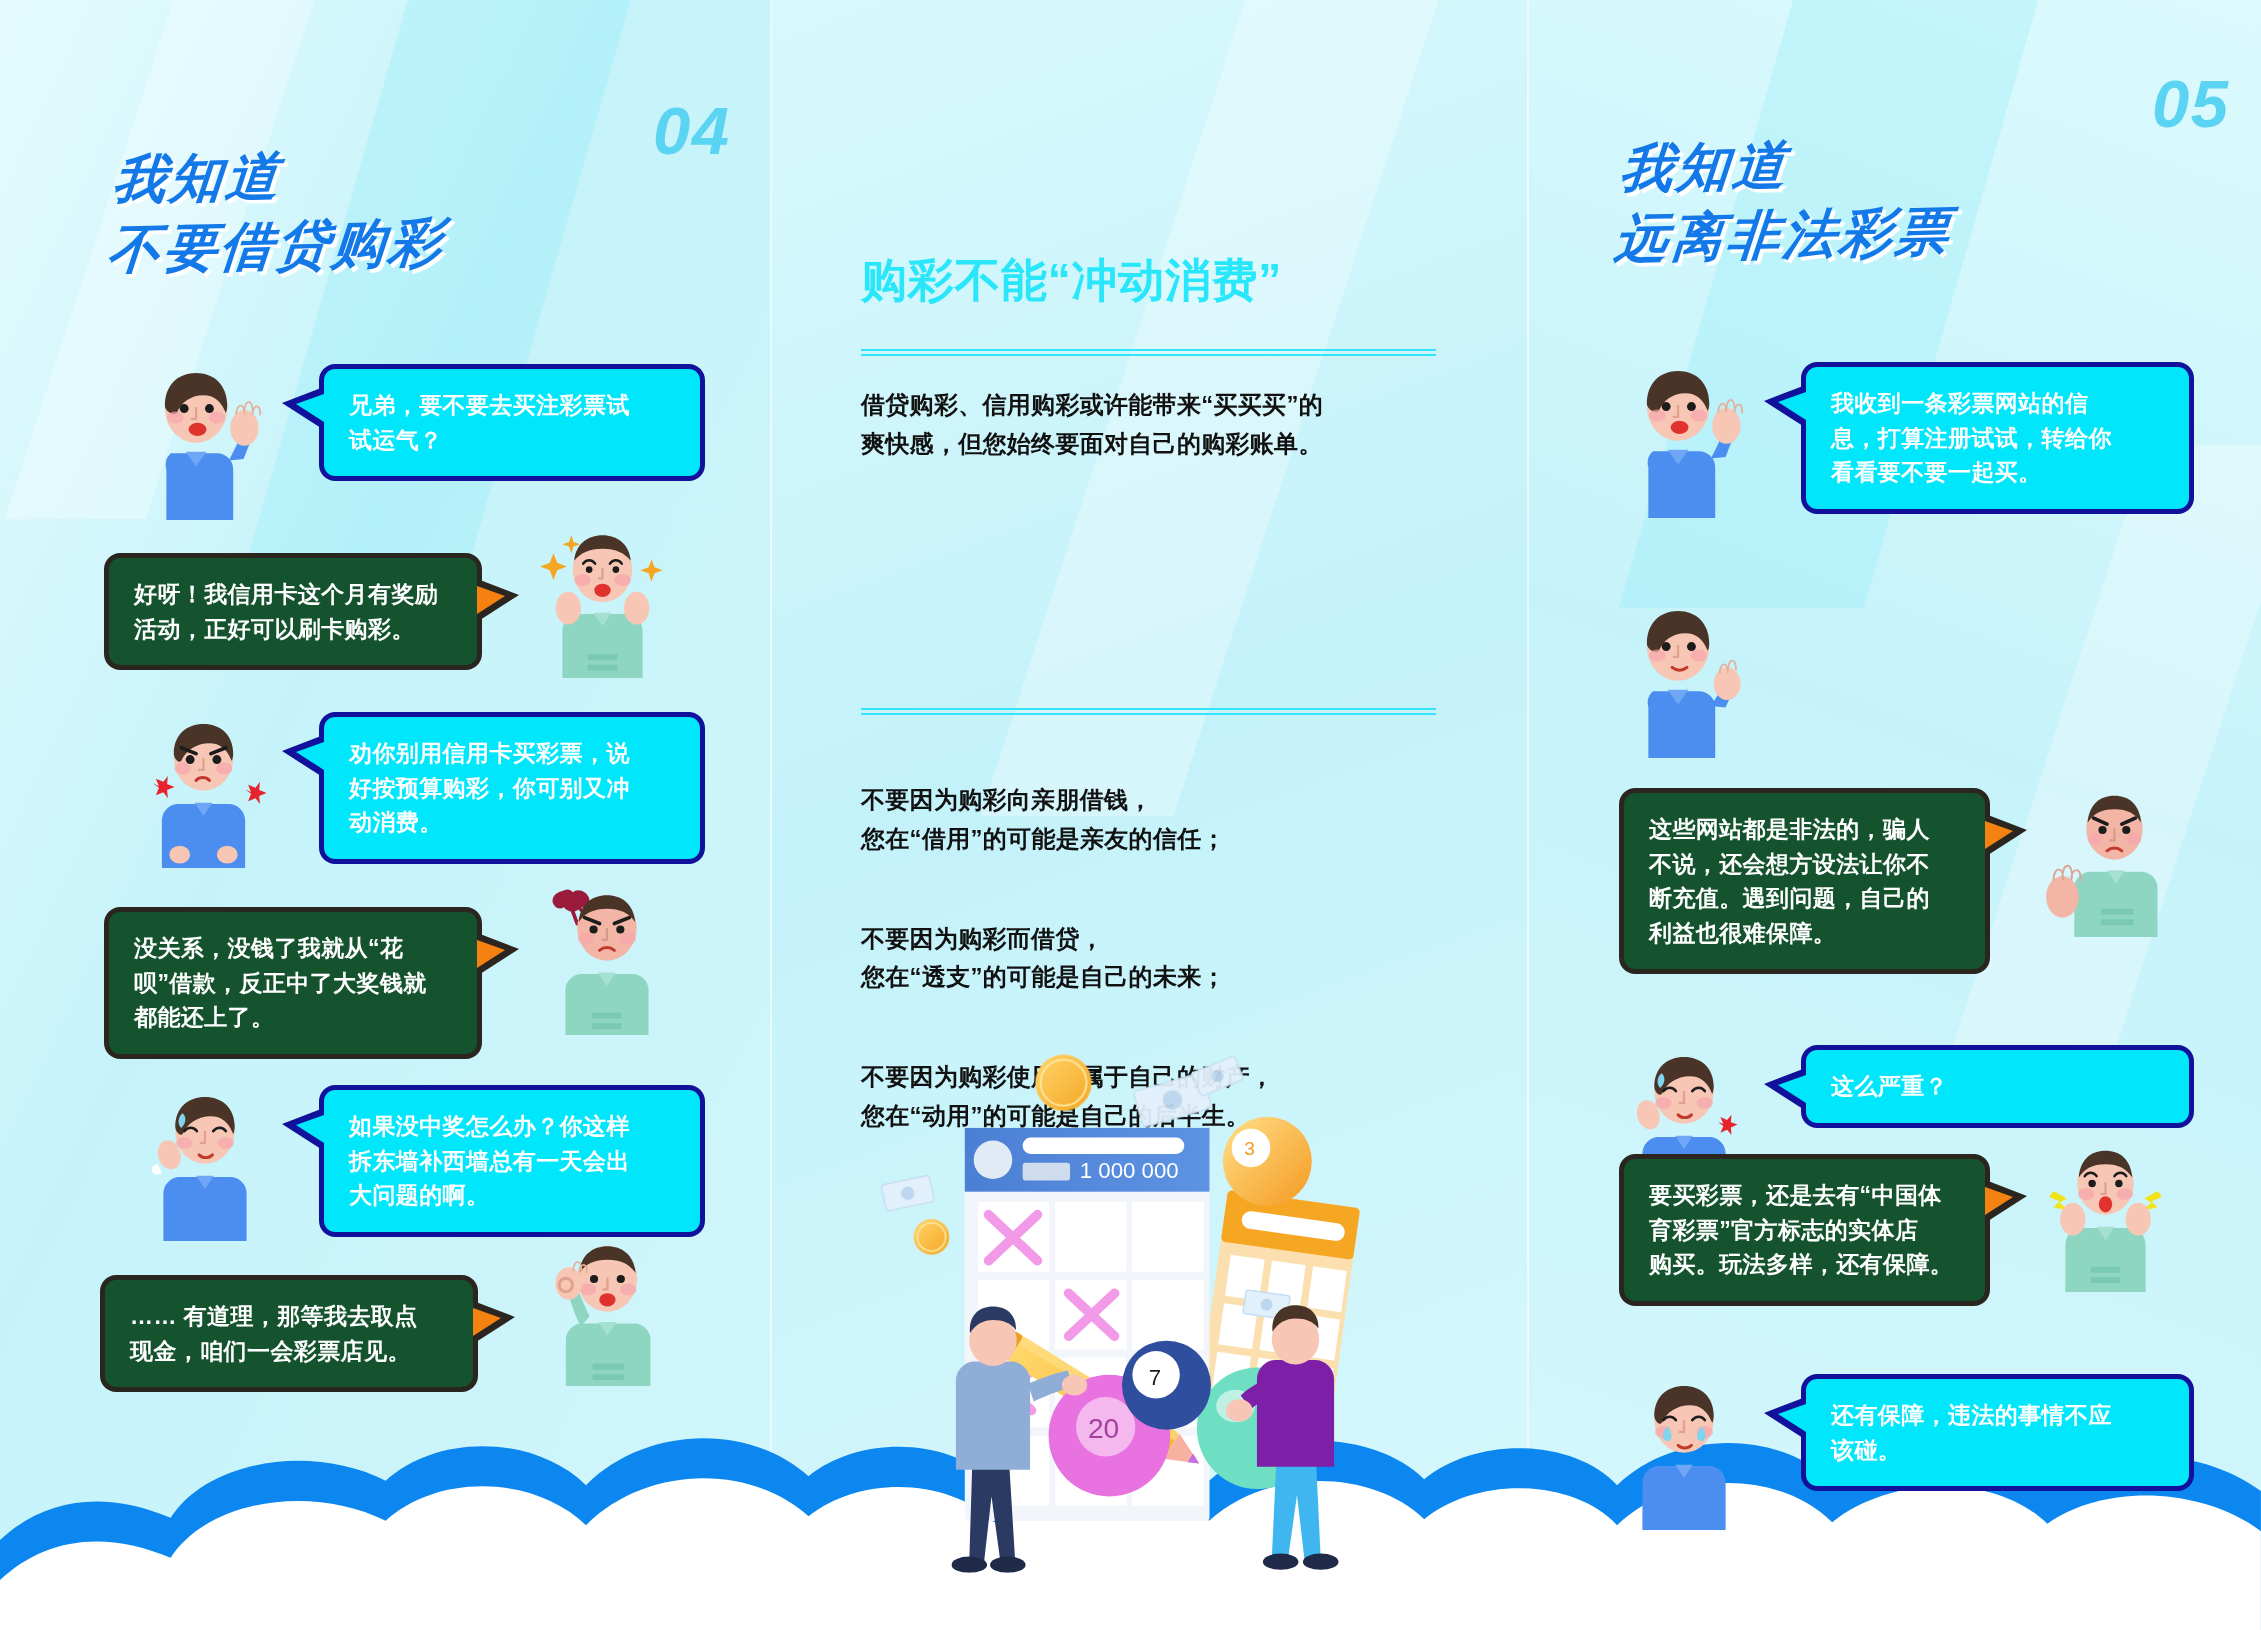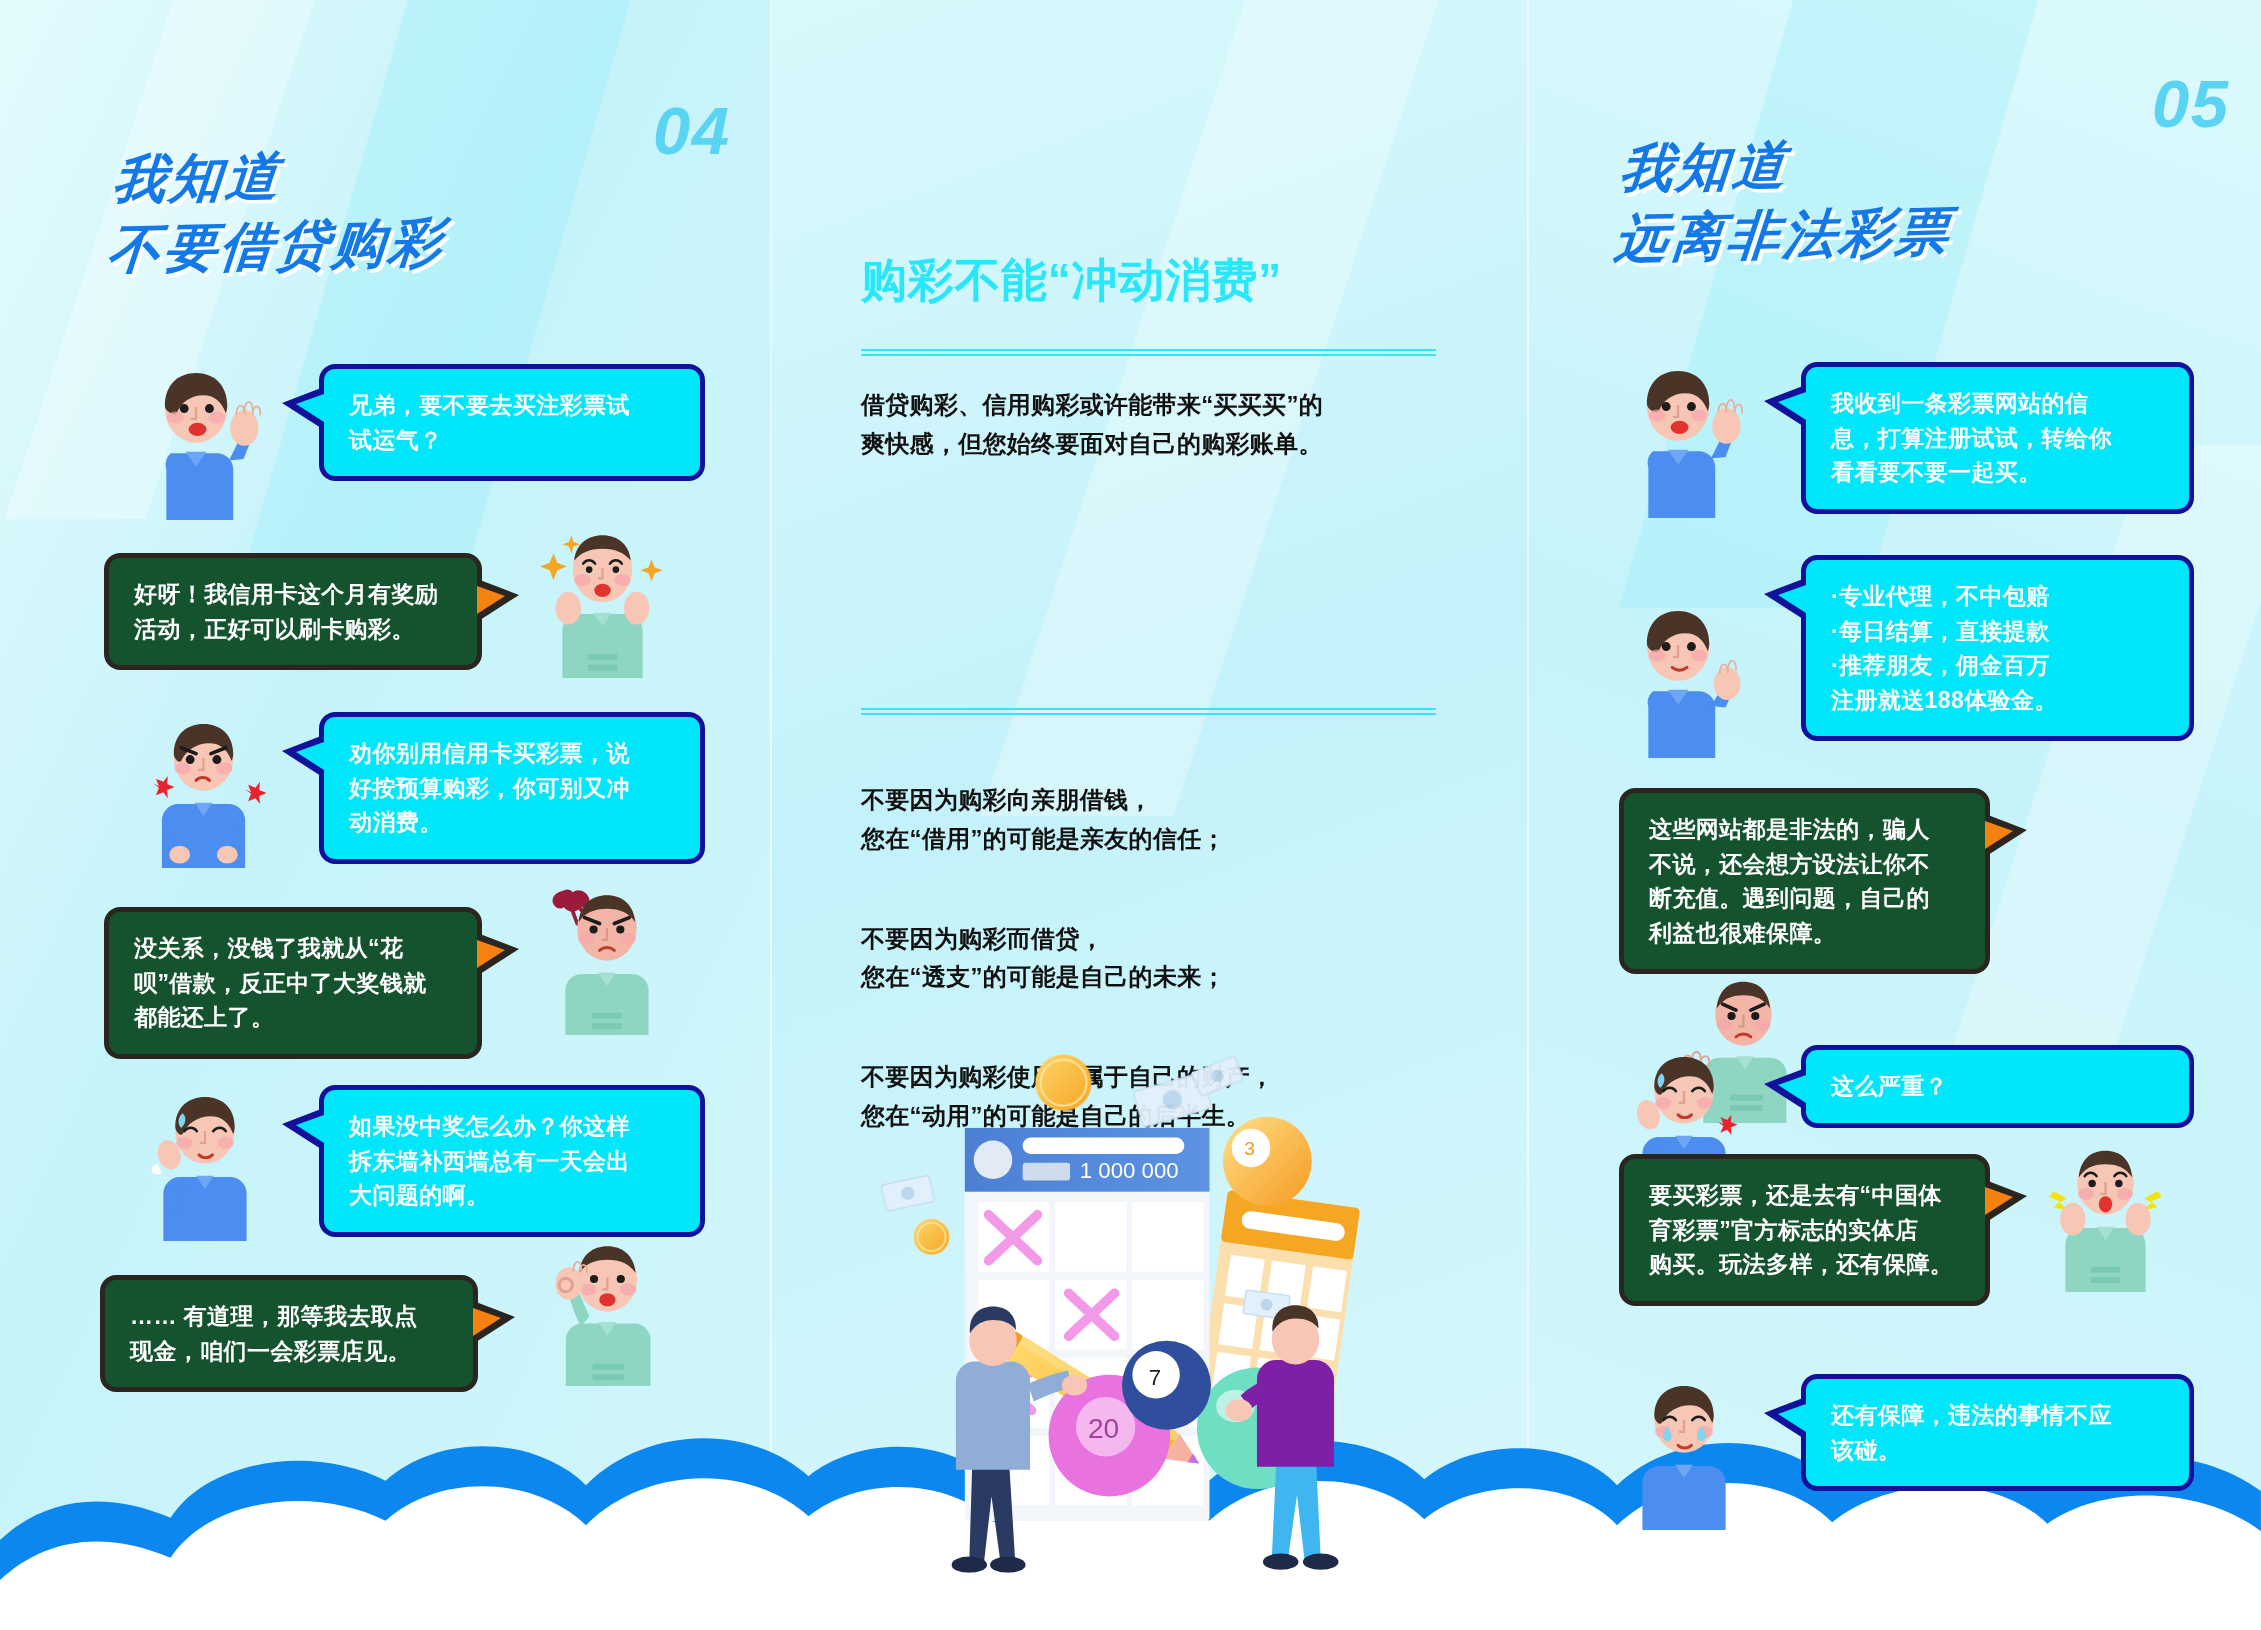--- a/index.html
+++ b/index.html
@@ -527,27 +527,23 @@
           <circle cx="92" cy="60" r="6" fill="#1c1c1c"></circle>
         <path d="M74 58v16h-7" stroke="#e0a18f" stroke-width="3" fill="none"></path>
         <path d="M66 88c6 5 14 5 20 0" stroke="#c0392b" stroke-width="4" fill="none" stroke-linecap="round"></path>
         <path d="M40 120h62a22 22 0 0 1 22 22v68H34v-68a22 22 0 0 1 6-22z" fill="#4b8ef0"></path>
         <path d="M60 118h28l-14 20z" fill="#6fa6f5"></path>
         <path d="M118 140c8-12 16-26 20-32 5-8 16-2 12 8-5 12-10 20-12 26z" fill="#4b8ef0"></path>
         <ellipse cx="140" cy="110" rx="18" ry="22" fill="#f7c6b4"></ellipse>
         <path d="M130 96c0-7 3-12 6-12s5 5 5 12M141 92c0-8 3-13 6-13s5 5 5 13" stroke="#e5b09c" stroke-width="2.4" fill="none"></path>
       </svg>
     </div>
-    <div class="bubble cyan tail-left" style="margin-left:53px; width:393px;">·专业代理，不中包赔
-·每日结算，直接提款
-·推荐朋友，佣金百万
-  注册就送188体验金。</div>
-  </div>
-
-  <div class="conv-row" style="left:92px; top:788px; width:638px;flex-direction:column;">
+  </div>
+
+  <div class="conv-row" style="left:92px; top:788px; width:638px;">
     <div class="bubble orange tail-right" style="width:371px;">这些网站都是非法的，骗人
 不说，还会想方设法让你不
 断充值。遇到问题，自己的
 利益也很难保障。</div>
     <div class="avatar" style="margin-left:53px; margin-top:-7.4px;">
       <svg viewBox="0 0 168 210" xmlns="http://www.w3.org/2000/svg">
         <ellipse cx="96" cy="64" rx="38" ry="42" fill="#f3b6a6"></ellipse>
         <path d="M60 56c2-24 16-36 36-36s34 12 36 36c-8-12-18-18-36-18s-28 6-36 18z" fill="#4a3427"></path>
         <ellipse cx="70" cy="78" rx="10" ry="8" fill="#f7a6ac" opacity=".75"></ellipse>
         <ellipse cx="122" cy="78" rx="10" ry="8" fill="#f7a6ac" opacity=".75"></ellipse>

